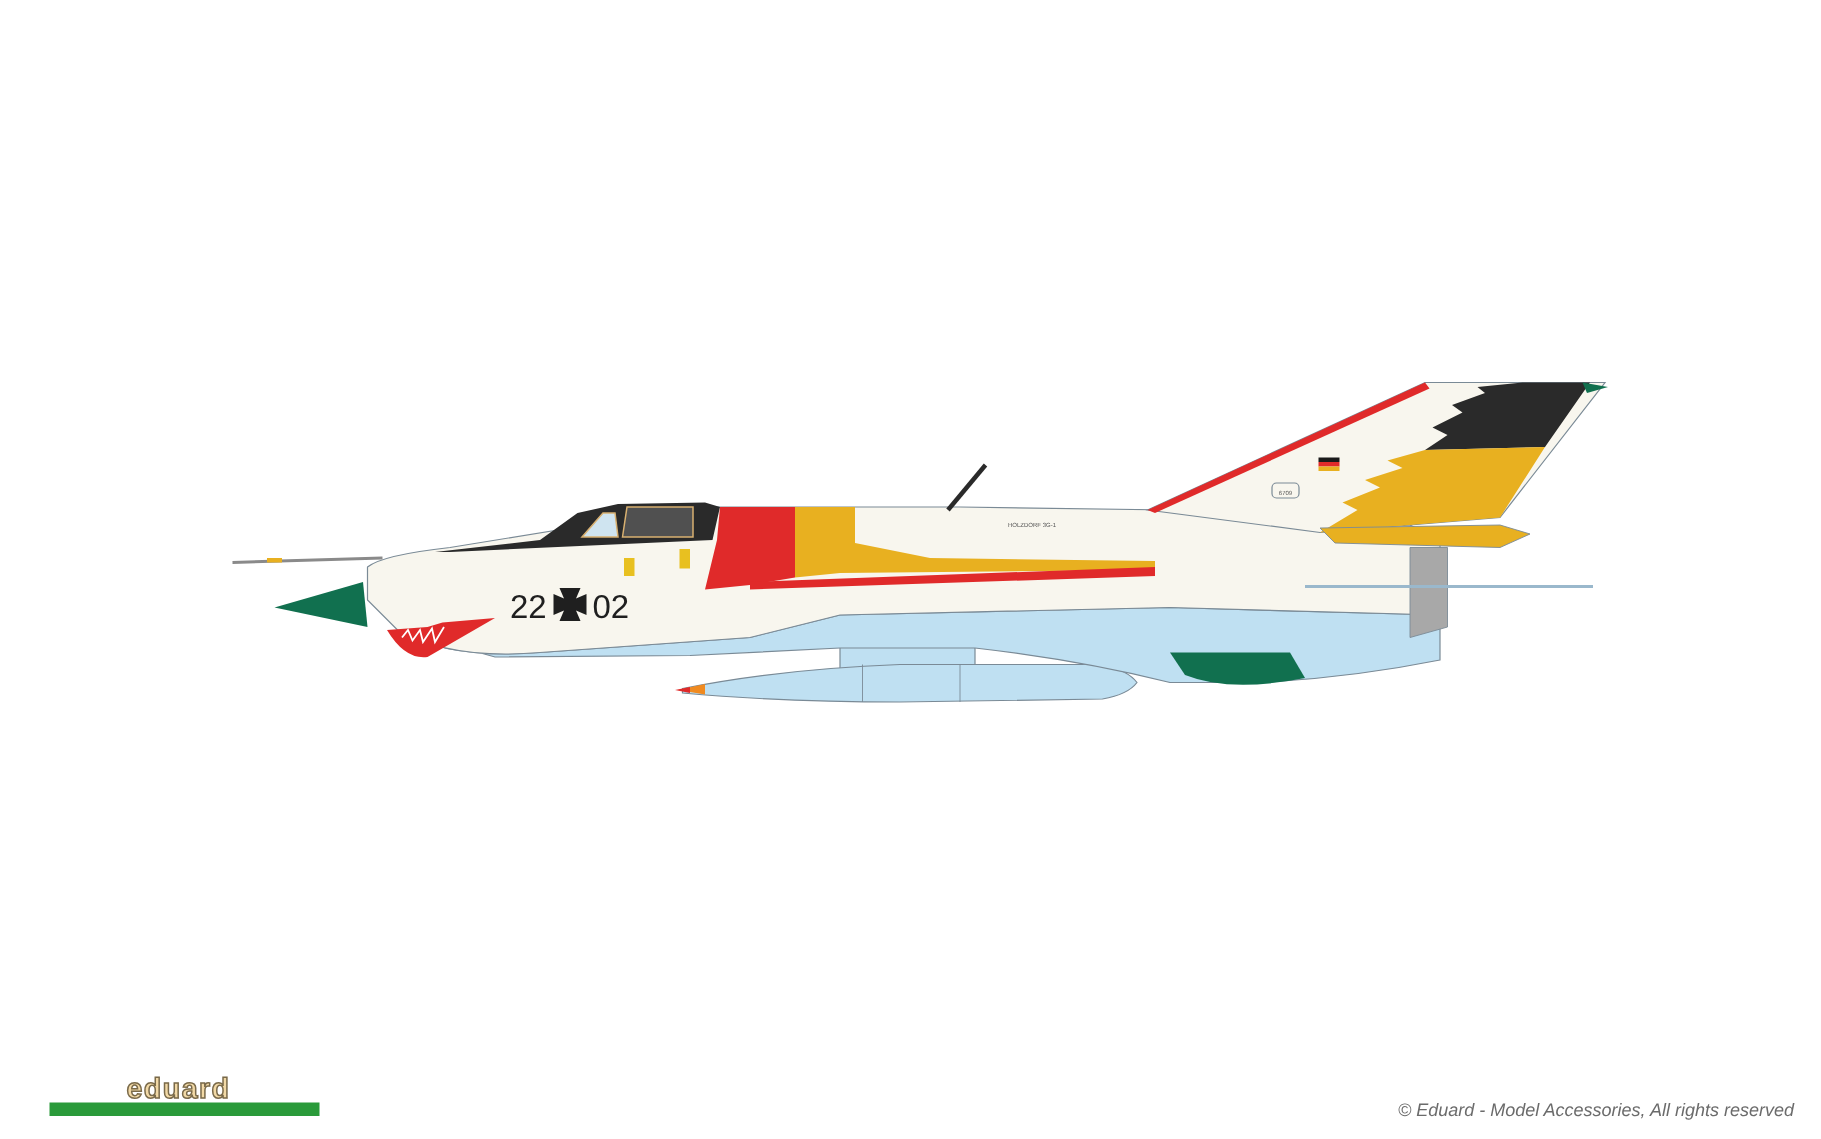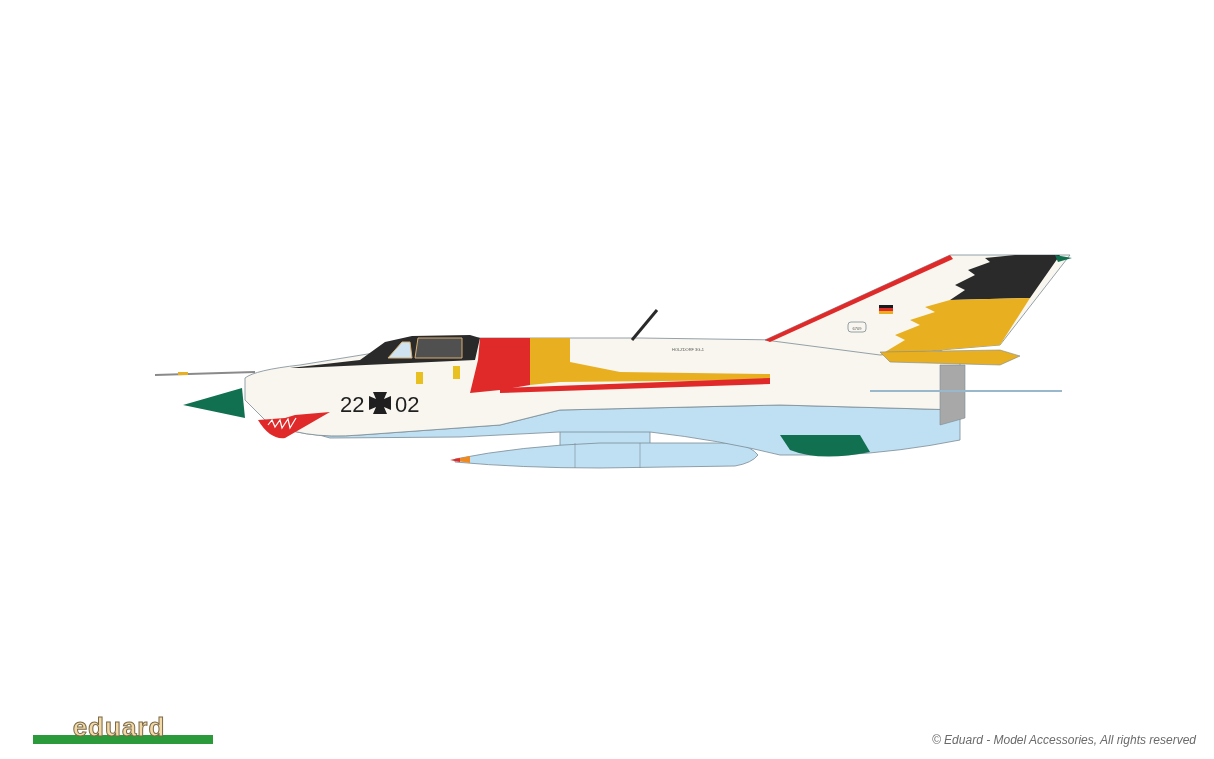--- a/index.html
+++ b/index.html
@@ -1,19 +1,19 @@
 <!DOCTYPE html>
 <html><head>
   <meta charset="utf-8">
   <style>
     html, body { margin: 0; padding: 0; background: #ffffff; }
     body { width: 1214px; height: 759px; position: relative; overflow: hidden; font-family: "Liberation Sans", sans-serif; }
     .aircraft { position: absolute; left: 0; top: 0; width: 1214px; height: 759px; }
     .logo { position: absolute; left: 33px; top: 716px; width: 180px; height: 30px; }
-    .logo-text { position: absolute; left: 0; top: -4px; width: 172px; text-align: center; font-family: "Liberation Sans", sans-serif; font-weight: bold; font-size: 26px; letter-spacing: 1px; color: #f2d9a6; -webkit-text-stroke: 1px #7a6a4a; line-height: 30px; }
+    .logo-text { position: absolute; left: 0; top: -4px; width: 172px; text-align: center; font-family: "Liberation Sans", sans-serif; font-weight: bold; font-size: 19px; letter-spacing: 1px; color: #f2d9a6; -webkit-text-stroke: 1px #7a6a4a; line-height: 30px; }
     .logo-bar { position: absolute; left: 0; top: 19px; width: 180px; height: 9px; background: #2a9a3a; }
     .copyright { position: absolute; right: 18px; top: 733px; font-size: 12px; color: #6b6b6b; font-family: "Liberation Sans", sans-serif; font-style: italic; }
   </style>
 </head>
 <body>
 
 <svg class="aircraft" viewBox="0 0 1214 759" xmlns="http://www.w3.org/2000/svg">
 
   <g>
     <rect x="560" y="428" width="90" height="18" fill="#bfe0f2" stroke="#7a8a96" stroke-width="0.8"></rect>

